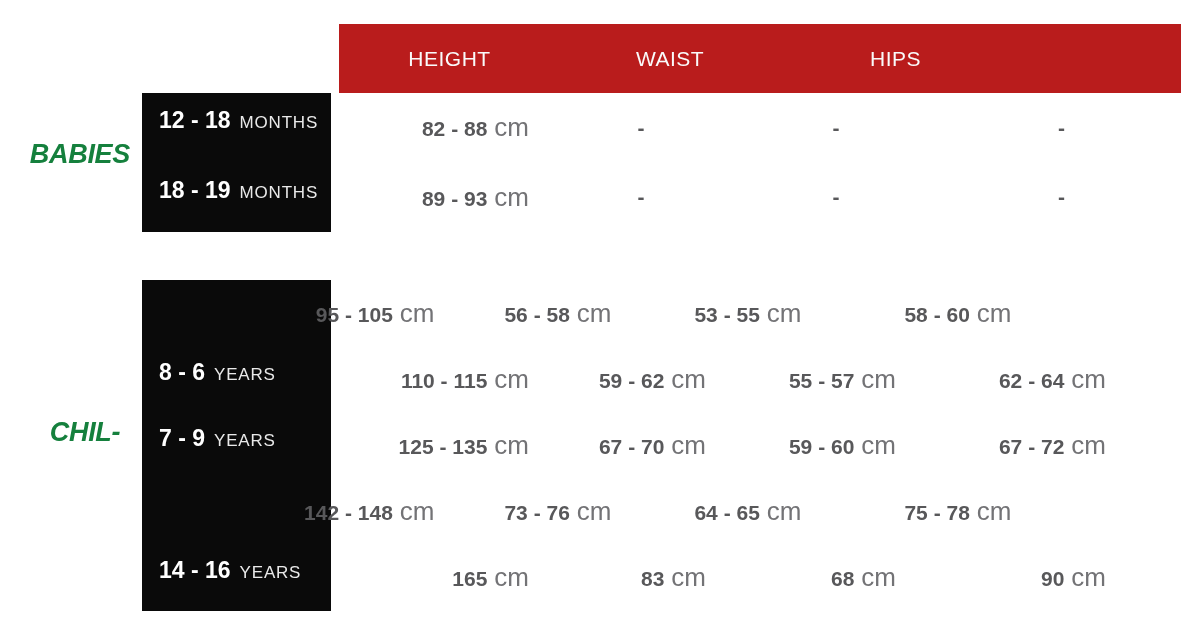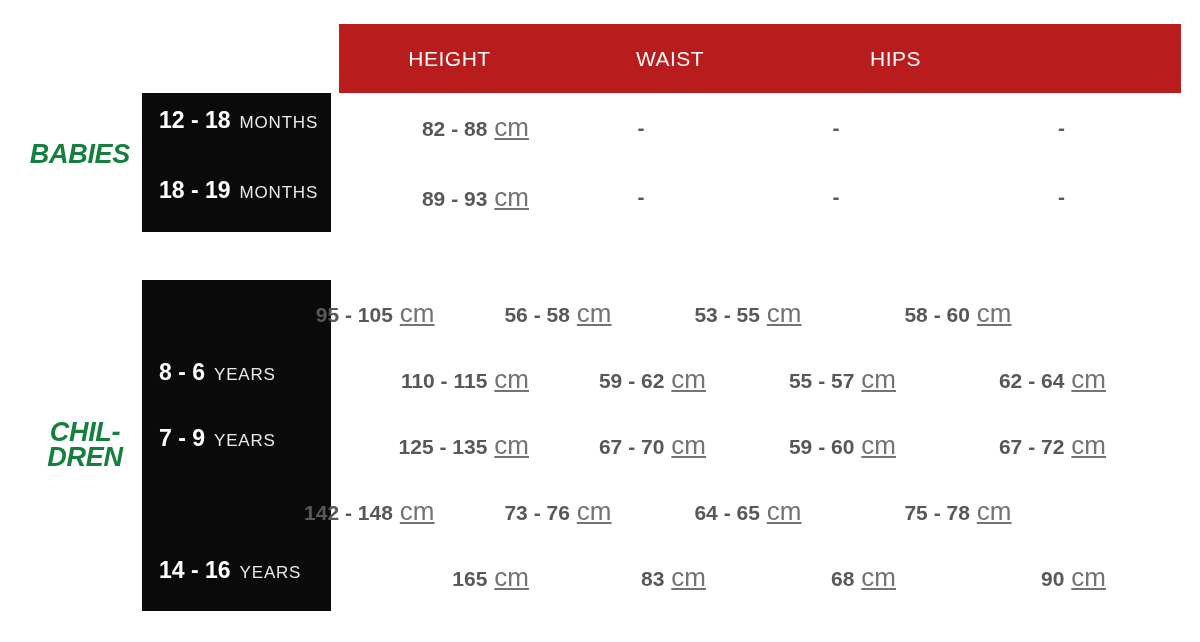--- a/index.html
+++ b/index.html
@@ -35,21 +35,21 @@
   .age-unit{font-size:17px;color:#e9e9e9;letter-spacing:.8px;margin-left:9px;}
   .cell{
     box-sizing:border-box;display:flex;justify-content:flex-end;align-items:baseline;
     white-space:nowrap;
   }
   .c1{width:221px;padding-right:27px;}
   .c2{width:170px;padding-right:20px;}
   .c3{width:220px;padding-right:50px;}
   .c4{width:231px;padding-right:71px;}
   .cell .v{font-size:21px;font-weight:bold;color:#58585a;}
-  .cell .u{font-size:26px;color:#737376;margin-left:7px;text-decoration:underline;}
+  .cell .u{font-size:26px;color:#737376;margin-left:7px;}
   .cell.dash{justify-content:center;padding-right:0;}
   .cell.dash .u{margin:0;}
 </style>
 </head>
 <body>
 
 <div class="canvas">
 
   <div class="header-bar">
     <div class="hcell hc1">HEIGHT</div>
@@ -58,21 +58,20 @@
   </div>
 
   <div class="section-box babies-box"></div>
   <div class="section-box children-box"></div>
 
   <div class="section-label babies-label">
     <div>BABIES</div>
   </div>
   <div class="section-label children-label">
     <div>CHIL-</div>
-    <div>DREN</div>
   </div>
 
   <div class="row" style="top:93px;height:69.5px">
     <div class="age-cell">
       <span class="age">12 - 18</span><span class="age-unit">MONTHS</span>
     </div>
     <div class="cell c1">
       <span class="v">82 - 88</span>
         <span class="u">cm</span>
     </div>

